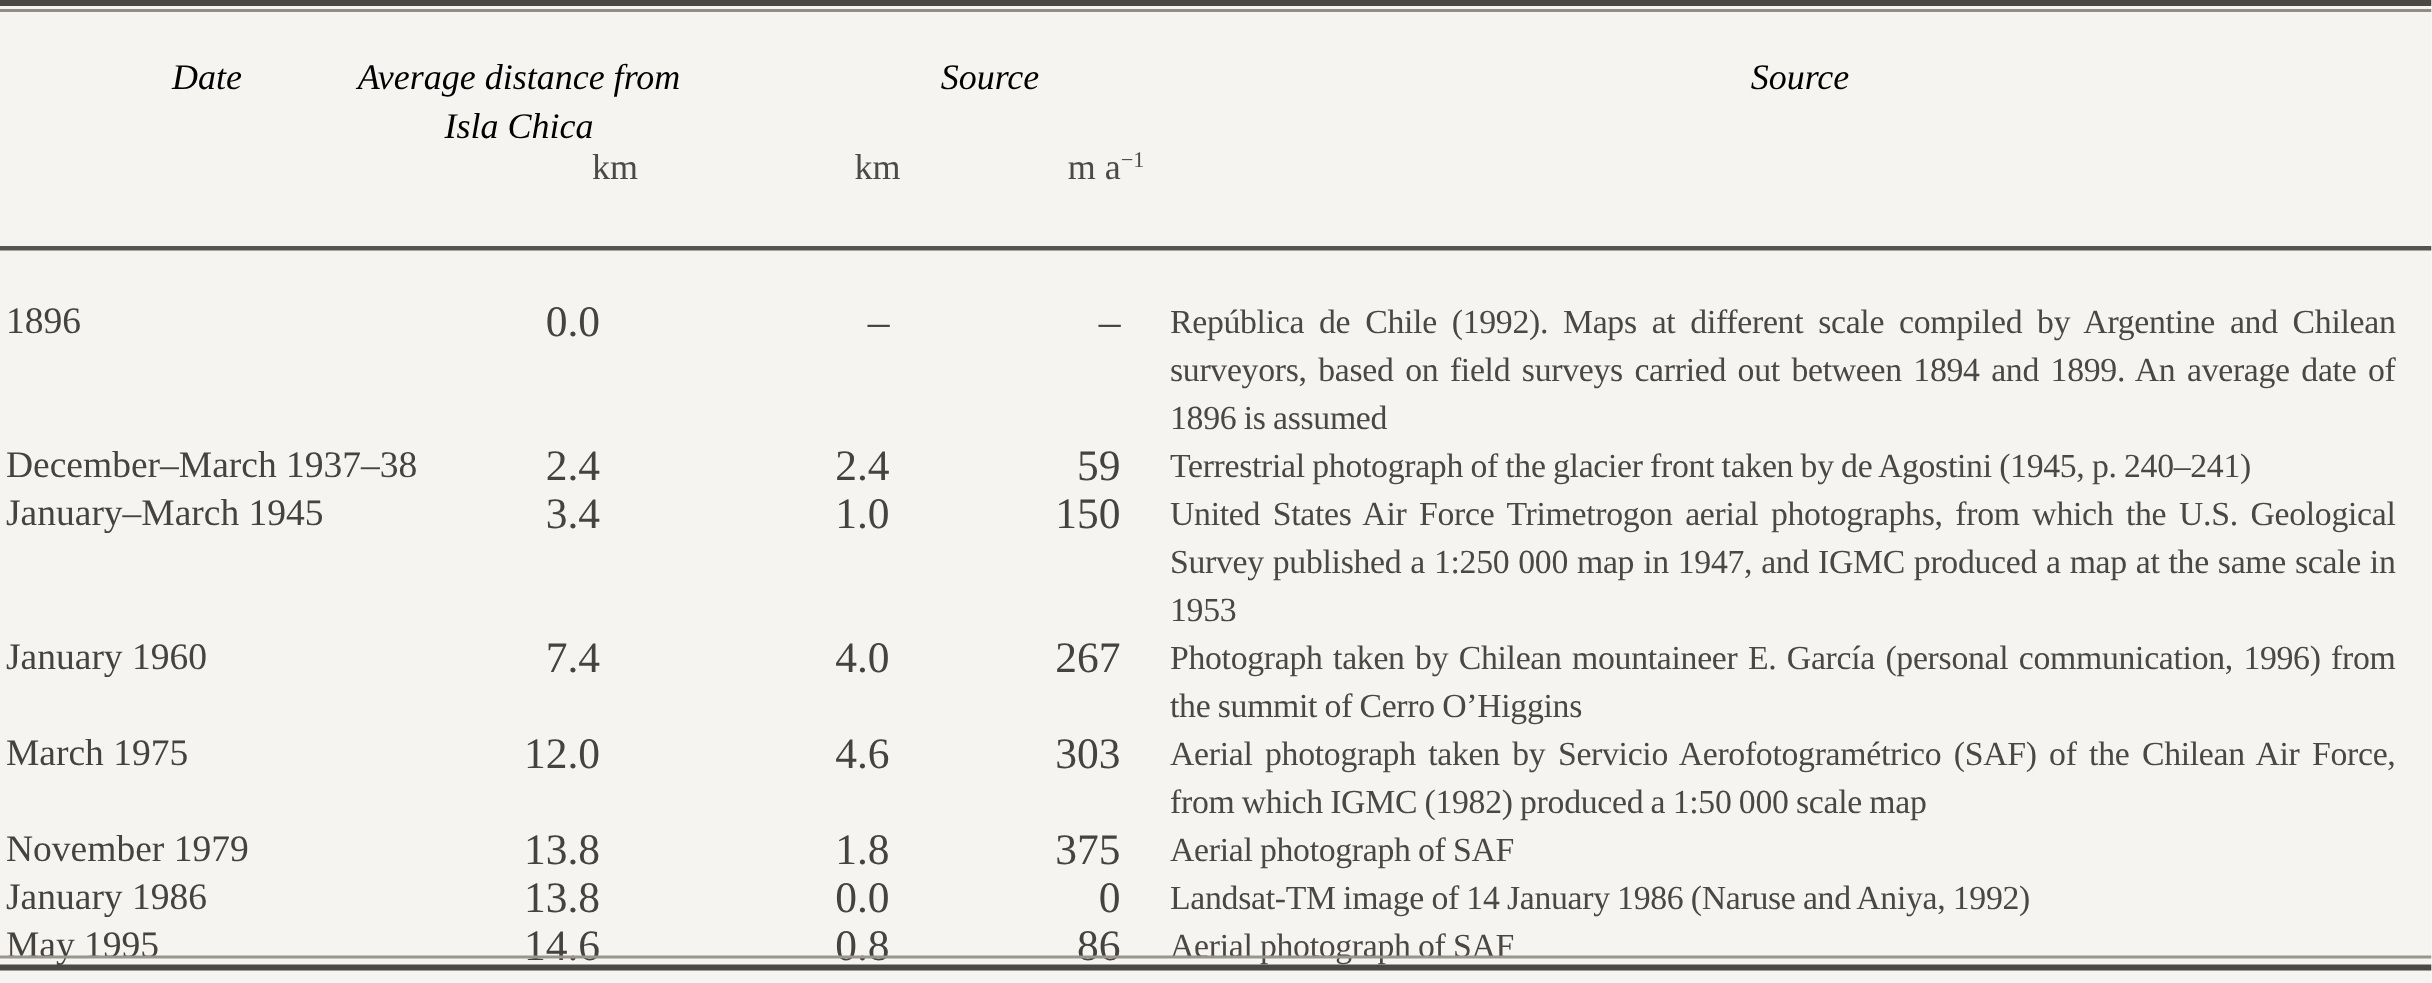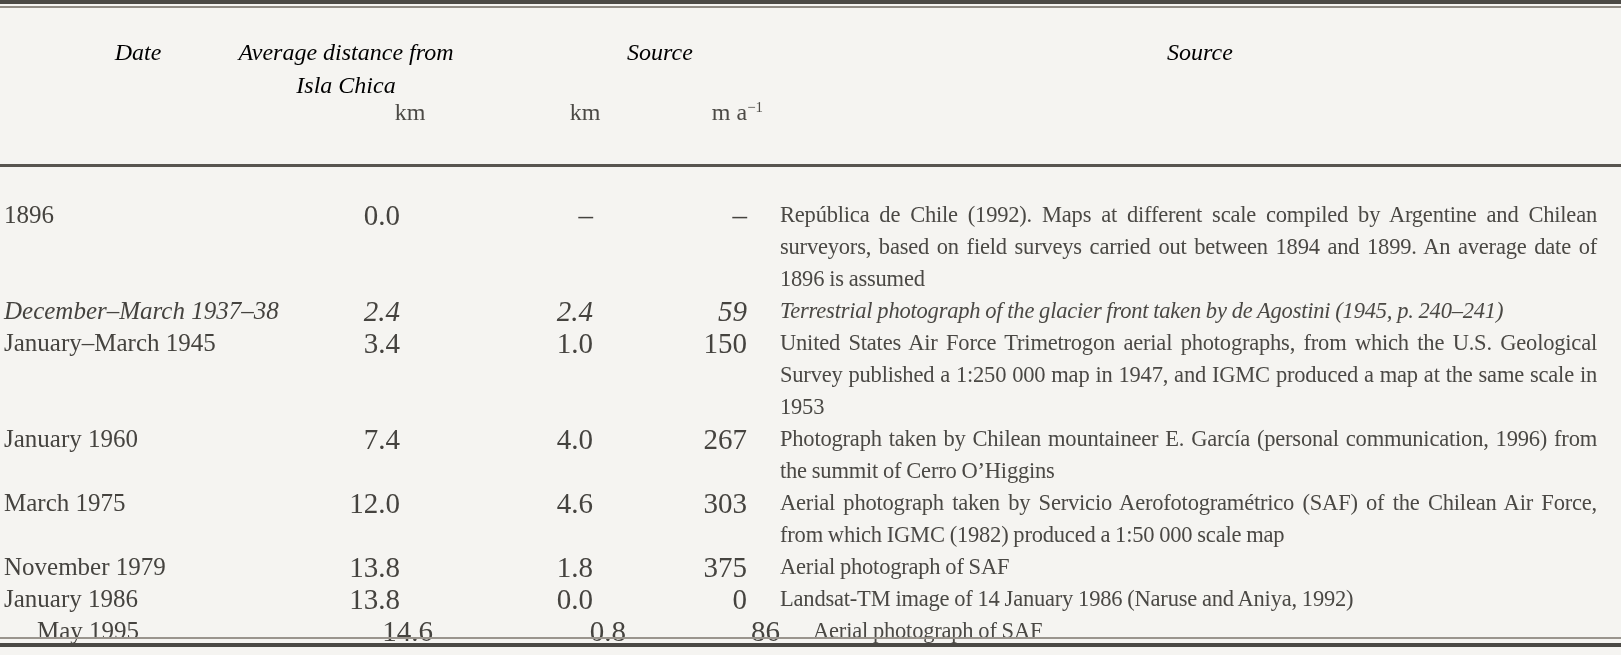--- a/index.html
+++ b/index.html
@@ -32,27 +32,27 @@
   .unit.centered { transform:translateX(-50%); }
   .unit sup { font-size:0.62em; vertical-align:0.55em; }
 
   .rows { position:absolute; top:199px; left:0; width:1372px; }
   .row {
     display:grid;
     grid-template-columns:300px 100px 193px 154px 874px;
     align-items:start;
   }
   .row:nth-child(1) { min-height:96px; }
-  .row:nth-child(2) { min-height:32px;font-style:italic; }
+  .row:nth-child(2) { min-height:32px; }
   .row:nth-child(3) { min-height:96px; }
   .row:nth-child(4) { min-height:64px; }
   .row:nth-child(5) { min-height:64px; }
   .row:nth-child(6) { min-height:32px; }
   .row:nth-child(7) { min-height:32px; }
-  .row:nth-child(8) { min-height:32px;margin-left:33px; }
+  .row:nth-child(8) { min-height:32px; }
 
   .cell-date {
     padding-left:4px;
     font-size:25px; line-height:32px; white-space:nowrap;
   }
   .cell-num {
     text-align:right;
     font-size:29px; line-height:32px; white-space:nowrap;
   }
   .cell-source {

